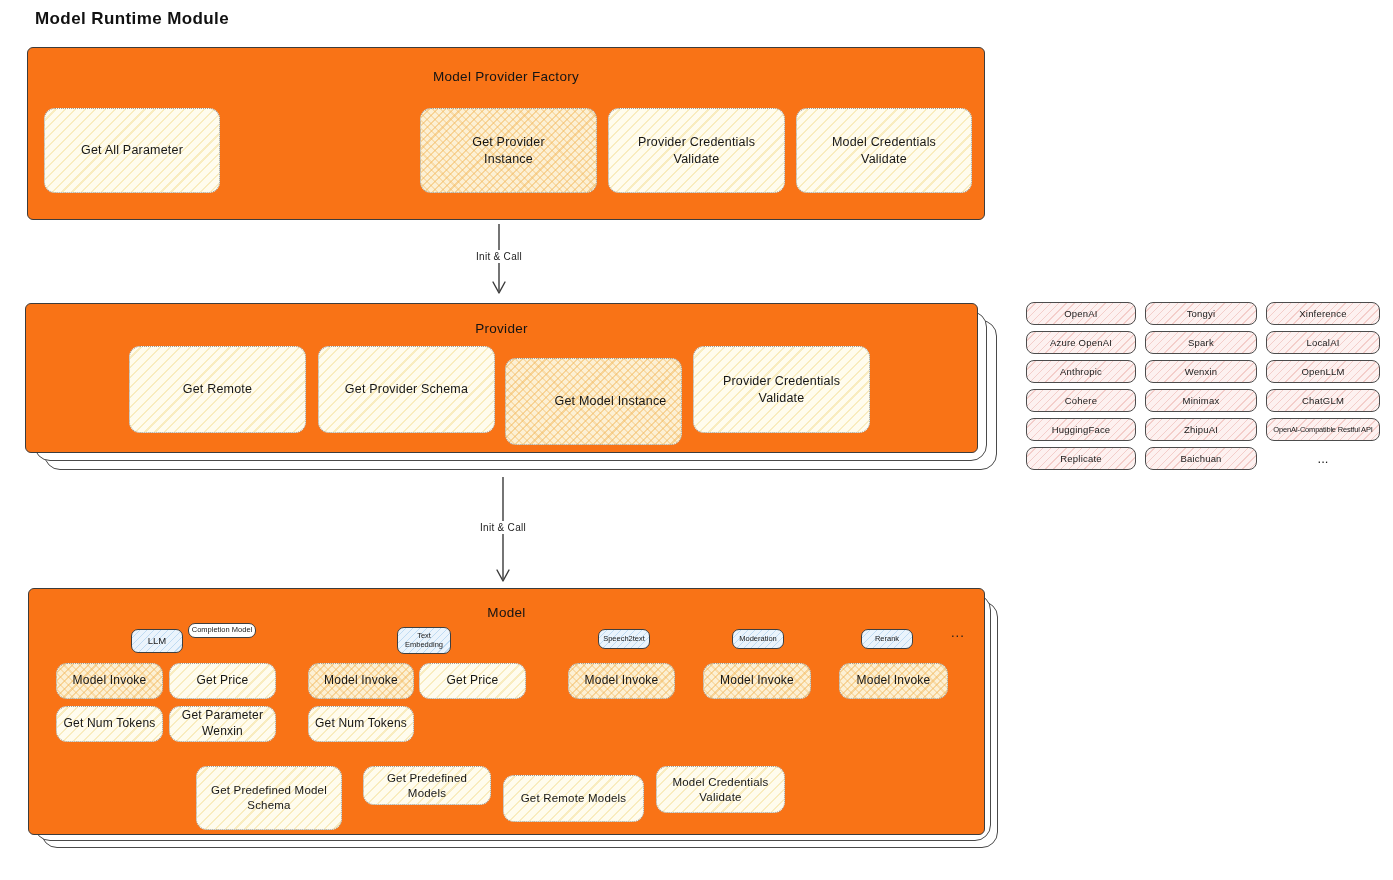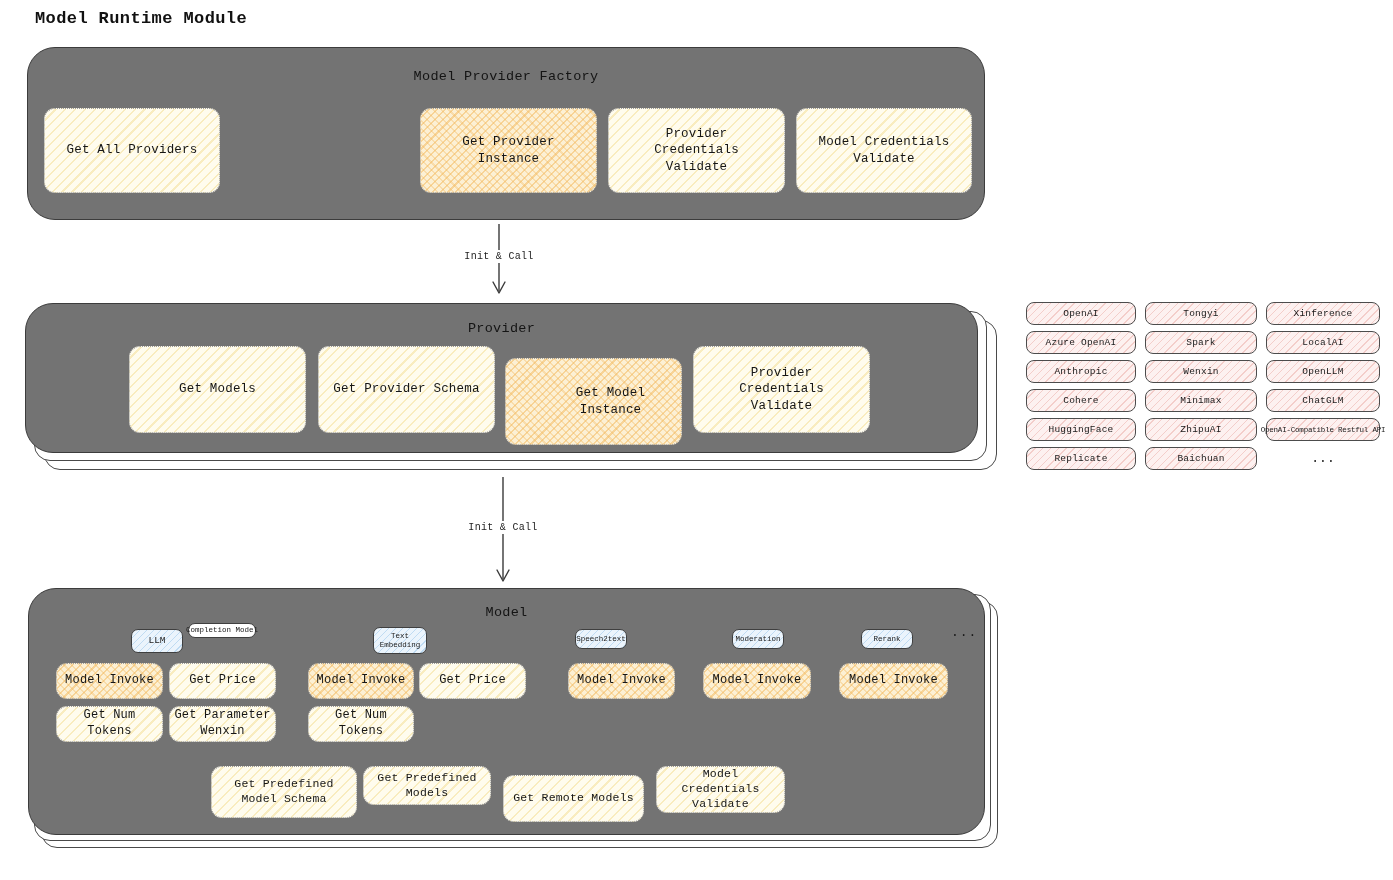--- a/index.html
+++ b/index.html
@@ -1,25 +1,25 @@
 <!DOCTYPE html>
 <html><head>
 <meta charset="utf-8">
 <style>
   * { margin:0; padding:0; box-sizing:border-box; }
   html,body { background:#fff; }
   #canvas {
     position:relative; width:1393px; height:880px; background:#ffffff;
-    font-family:Liberation Mono, monospace; color:#1c1c1c; overflow:hidden;
+    font-family:Liberation Sans, sans-serif; color:#1c1c1c; overflow:hidden;
   }
   .abs { position:absolute; }
 
   
   .panel {
-    position:absolute; background:#737373; border:1.4px solid #3c3c3c; border-radius:28px;
+    position:absolute; background:#f97316; border:1.4px solid #3c3c3c; border-radius:6px;
   }
   .panel-title {
     position:absolute; left:0; right:0; text-align:center;
     font-size:13.5px; letter-spacing:.3px; color:#141414;
   }
   .shadow-layer {
     position:absolute; background:#fff; border:1.4px solid #4a4a4a; border-radius:16px;
   }
 
   
@@ -83,37 +83,37 @@
 </style>
 </head>
 <body>
 
 <div id="canvas">
 
   <div id="page-title">Model Runtime Module</div>
 
   <div class="panel" style="left:27px; top:47px; width:958px; height:173px;">
     <div class="panel-title" style="top:21px;">Model Provider Factory</div>
-    <div class="note" style="left:16px; top:60px; width:176px; height:85px;">Get All Providers</div>
+    <div class="note" style="left:16px; top:60px; width:176px; height:85px;">Get All Parameter</div>
     <div class="note hl narrowpad" style="left:392px; top:60px; width:177px; height:85px;">Get Provider Instance</div>
     <div class="note" style="left:580px; top:60px; width:177px; height:85px;">Provider Credentials Validate</div>
     <div class="note" style="left:768px; top:60px; width:176px; height:85px;">Model Credentials Validate</div>
   </div>
 
   <svg class="abs" style="left:490px; top:224px;" width="18" height="72" viewBox="0 0 18 72">
     <line x1="9" y1="0" x2="9" y2="67" stroke="#3a3a3a" stroke-width="1.4"></line>
     <path d="M3 58 L9 69 L15 58" fill="none" stroke="#3a3a3a" stroke-width="1.4" stroke-linecap="round" stroke-linejoin="round"></path>
   </svg>
   <div class="arrow-label" style="left:457px; top:250px; width:84px;">Init &amp; Call</div>
 
   <div class="shadow-layer" style="left:44px; top:320px; width:953px; height:150px;"></div>
   <div class="shadow-layer" style="left:34px; top:311px; width:953px; height:150px;"></div>
   <div class="panel" style="left:25px; top:303px; width:953px; height:150px;">
     <div class="panel-title" style="top:17px;">Provider</div>
-    <div class="note" style="left:103px; top:42px; width:177px; height:87px;">Get Models</div>
+    <div class="note" style="left:103px; top:42px; width:177px; height:87px;">Get Remote</div>
     <div class="note" style="left:292px; top:42px; width:177px; height:87px;">Get Provider Schema</div>
     <div class="note hl" style="left:479px; top:54px; width:177px; height:87px;padding-left:48px;">Get Model Instance</div>
     <div class="note" style="left:667px; top:42px; width:177px; height:87px;">Provider Credentials Validate</div>
   </div>
 
   <div class="chips">
     <div class="chip">OpenAI</div>
     <div class="chip">Tongyi</div>
     <div class="chip">Xinference</div>
     <div class="chip">Azure OpenAI</div>
@@ -140,37 +140,37 @@
   <div class="arrow-label" style="left:461px; top:521px; width:84px;">Init &amp; Call</div>
 
   <div class="shadow-layer" style="left:41px; top:601px; width:957px; height:247px;"></div>
   <div class="shadow-layer" style="left:34px; top:594px; width:957px; height:247px;"></div>
   <div class="panel" style="left:28px; top:588px; width:957px; height:247px;">
     <div class="panel-title" style="top:16px;">Model</div>
 
     <div class="tag" style="left:102px; top:40px; width:52px; height:24px; font-size:9.5px;">LLM</div>
     <div class="tag plain" style="left:159px; top:34px; width:68px; height:15px; white-space:nowrap;">Completion Model</div>
     <div class="tag faint" style="left:160px; top:48px; width:67px; height:15px; white-space:nowrap;margin-top:28px;">Chat Model</div>
-    <div class="tag" style="left:344px; top:38px; width:54px; height:27px; padding:0 24px;">Text Embedding</div>
-    <div class="tag" style="left:546px; top:40px; width:52px; height:20px;">Speech2text</div>
+    <div class="tag" style="left:368px; top:38px; width:54px; height:27px; padding:0 24px;">Text Embedding</div>
+    <div class="tag" style="left:569px; top:40px; width:52px; height:20px;">Speech2text</div>
     <div class="tag" style="left:703px; top:40px; width:52px; height:20px;">Moderation</div>
     <div class="tag" style="left:832px; top:40px; width:52px; height:20px;">Rerank</div>
     <div class="ellipsis" style="left:922px; top:36px;">...</div>
 
     <div class="note hl sm" style="left:27px; top:74px; width:107px; height:36px;">Model Invoke</div>
     <div class="note sm" style="left:140px; top:74px; width:107px; height:36px;">Get Price</div>
     <div class="note hl sm" style="left:279px; top:74px; width:106px; height:36px;">Model Invoke</div>
     <div class="note sm" style="left:390px; top:74px; width:107px; height:36px;">Get Price</div>
     <div class="note hl sm" style="left:539px; top:74px; width:107px; height:36px;">Model Invoke</div>
     <div class="note hl sm" style="left:674px; top:74px; width:108px; height:36px;">Model Invoke</div>
     <div class="note hl sm" style="left:810px; top:74px; width:109px; height:36px;">Model Invoke</div>
 
     <div class="note sm" style="left:27px; top:117px; width:107px; height:36px;">Get Num Tokens</div>
     <div class="note sm" style="left:140px; top:117px; width:107px; height:36px;">Get Parameter Wenxin</div>
     <div class="note sm" style="left:279px; top:117px; width:106px; height:36px;">Get Num Tokens</div>
 
-    <div class="note xs" style="left:182px; top:177px; width:146px; height:52px;">Get Predefined Model Schema</div>
+    <div class="note xs" style="left:167px; top:177px; width:146px; height:64px;">Get Predefined Model Schema</div>
     <div class="note xs" style="left:334px; top:177px; width:128px; height:39px;">Get Predefined Models</div>
     <div class="note xs" style="left:474px; top:186px; width:141px; height:47px;">Get Remote Models</div>
     <div class="note xs" style="left:627px; top:177px; width:129px; height:47px;">Model Credentials Validate</div>
   </div>
 
 </div>
 
 </body></html>

